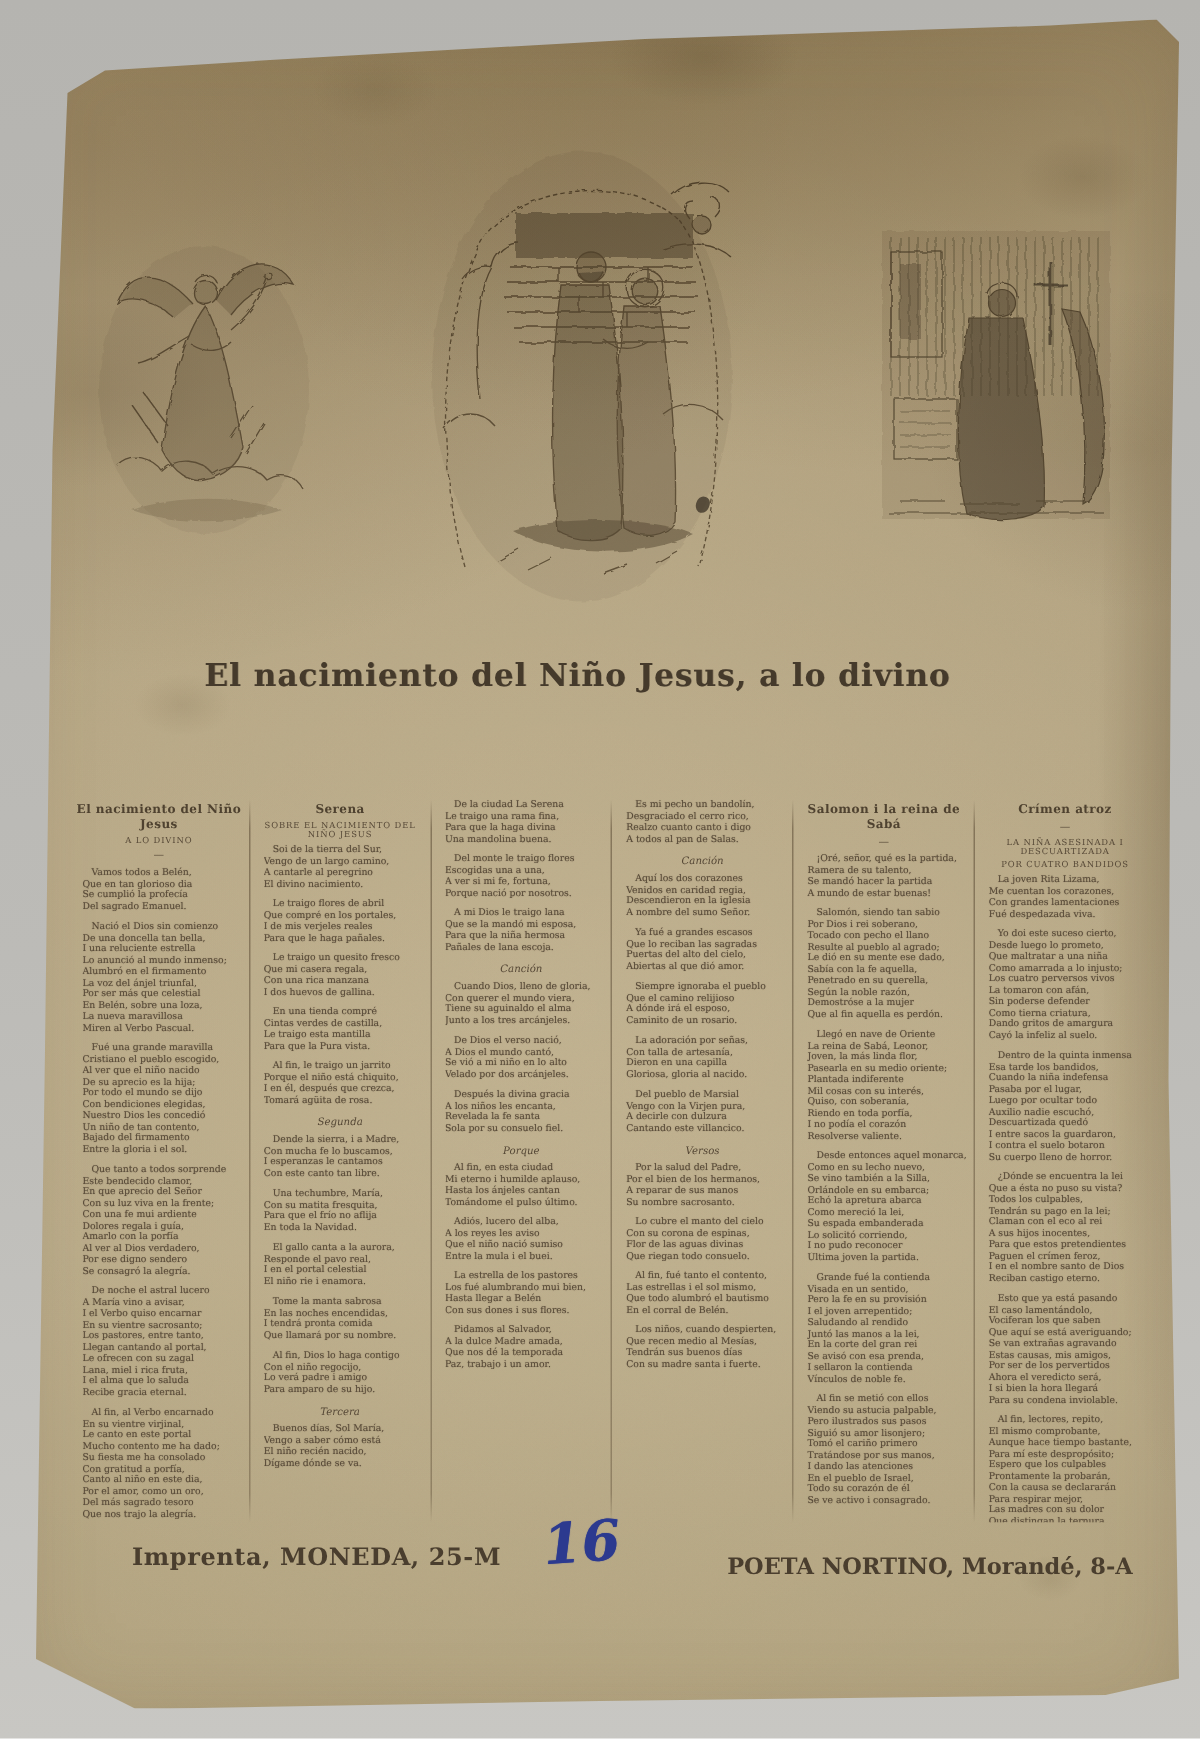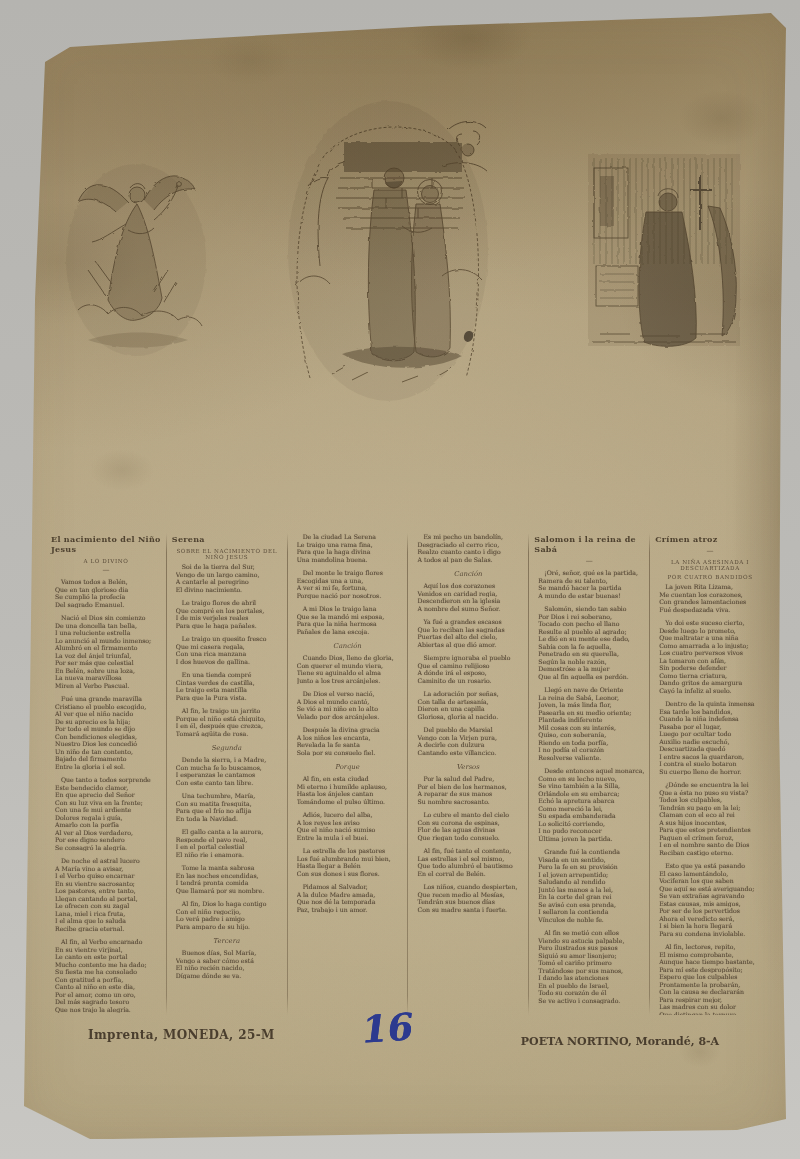--- a/index.html
+++ b/index.html
@@ -43,35 +43,35 @@
     position:absolute;left:0;right:0;top:478px;text-align:center;
     font-size:25px;font-weight:bold;color:#473b2c;letter-spacing:0;
     text-shadow:.5px .5px 0 rgba(71,59,44,.3);
   }
   .columns{
     position:absolute;left:46px;top:533px;width:724px;height:482px;
     display:flex;overflow:hidden;
   }
   .col{flex:1 1 0;padding:0 5px;color:#584a38;min-width:0;overflow:hidden;}
   .rule{width:1px;flex:0 0 1px;background:linear-gradient(180deg,rgba(88,72,50,0),rgba(88,72,50,.55) 4%,rgba(88,72,50,.42) 96%,rgba(88,72,50,0));}
-  .col-head{font-size:8px;font-weight:bold;margin:1px 0 4px;letter-spacing:.3px;color:#4f4230;}
+  .col-head{font-size:8px;font-weight:bold;text-align:center;margin:1px 0 4px;letter-spacing:.3px;color:#4f4230;}
   .col-sub{font-size:5.6px;text-align:center;letter-spacing:.6px;margin:0 0 3px;color:#584a38;}
   .col-divider{font-size:7px;line-height:6px;text-align:center;margin:2px 0 5px;color:#584a38;}
   .stanza{margin:0 0 6px 4px;}
   .stanza-title{font-size:6.8px;font-style:italic;text-align:center;margin:7px 0 4px;color:#564836;}
   .vline{font-size:6.2px;line-height:7.5px;white-space:nowrap;overflow:hidden;
          text-shadow:0 0 .7px rgba(88,74,55,.5);}
   .stanza .vline:first-child{padding-left:6px;}
   .author{
     position:absolute;left:440px;width:340px;top:997px;text-align:center;
     font-size:20px;font-weight:bold;letter-spacing:3px;color:#483c2c;
     text-shadow:.7px .7px 0 rgba(72,60,44,.45);
   }
-  .printer{position:absolute;left:88px;top:1028px;font-size:12px;font-weight:bold;color:#4a3e2e;letter-spacing:.4px;}
-  .address{position:absolute;left:470px;width:300px;top:1035px;text-align:center;font-size:11px;font-weight:bold;color:#4a3e2e;}
+  .printer{position:absolute;left:88px;top:1028px;font-size:16px;font-weight:bold;color:#4a3e2e;letter-spacing:.4px;}
+  .address{position:absolute;left:470px;width:300px;top:1035px;text-align:center;font-size:15px;font-weight:bold;color:#4a3e2e;}
   .handnum{
     position:absolute;left:362px;top:1006px;font-size:37px;font-weight:bold;font-style:italic;
     color:#2c3a8f;transform:rotate(-4deg);text-shadow:0 0 .6px #2c3a8f;
   }
   .ink-mark{position:absolute;left:464px;top:331px;width:9px;height:11px;border-radius:50% 40% 55% 45%;
     background:rgba(58,48,36,.75);transform:rotate(12deg);}
 </style>
 </head>
 <body>
 
@@ -161,20 +161,21 @@
         <path d="M120,28 V84 M110,44 H132" stroke-width="2" stroke="rgba(58,48,36,.8)"></path>
         <path d="M128,60 C140,90 146,140 142,190 C150,186 156,170 156,150 C158,120 150,84 140,62 Z" fill="rgba(70,58,42,.45)"></path>
         <rect x="16" y="120" width="42" height="40"></rect>
         <path d="M20,128 h34 M20,136 h34 M20,144 h34 M20,152 h34" opacity=".6"></path>
         <path d="M12,196 h144 M20,188 h30 M60,190 h40 M110,188 h36"></path>
       </g>
     </svg>
 
     <div class="ink-mark"></div>
 
+    <div class="title-main">El nacimiento del Niño Jesus, a lo divino</div>
 
     <div class="columns">
         <div class="col">
           <div class="col-head">El nacimiento del Niño Jesus</div>
           <div class="col-sub">A LO DIVINO</div>
           <div class="col-divider">—</div>
           <div class="stanza">
             <div class="vline">Vamos todos a Belén,</div>
             <div class="vline">Que en tan glorioso dia</div>
             <div class="vline">Se cumplió la profecía</div>

